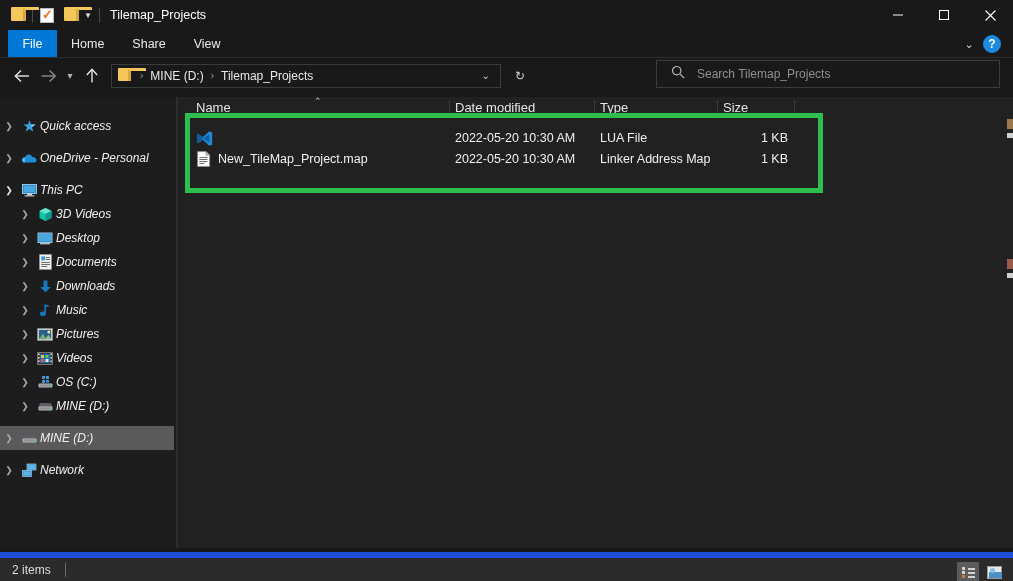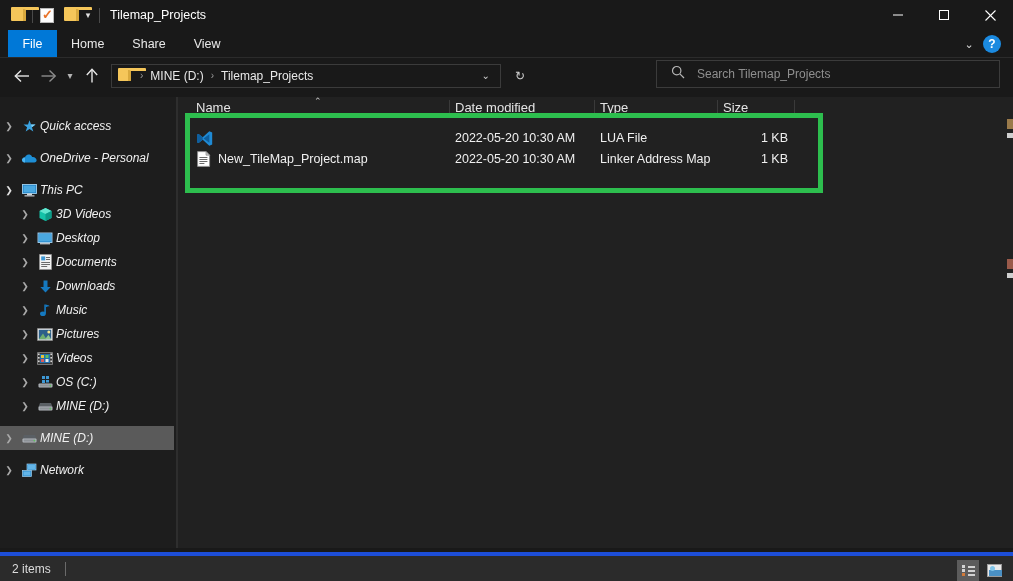--- a/index.html
+++ b/index.html
@@ -161,21 +161,21 @@
     border: 5px solid #2dbe4e; pointer-events: none;
   }
 
   
   .right-marks { position: absolute; right: 0; top: 97px; width: 6px; height: 451px; }
   .mark { position: absolute; right: 0; width: 6px; height: 10px; }
 
   
   .statusbar {
     position: absolute; left: 0; bottom: 0; width: 1013px; height: 29px;
-    background: #2b2b2b; border-top: 4px solid #1d4ed8;
+    background: #2b2b2b; border-top: 6px solid #1d4ed8;
     display: flex; align-items: center;
   }
   .status-text { font-size: 12px; color: #dcdcdc; margin-left: 12px; }
   .status-div { width: 1px; height: 14px; background: #6a6a6a; margin-left: 14px; }
   .viewbtns { position: absolute; right: 8px; top: 4px; display: flex; gap: 4px; }
   .viewbtn {
     width: 22px; height: 21px; display: flex; align-items: center; justify-content: center;
   }
   .viewbtn.active { background: #5c5c5c; }
   .detail-glyph { width: 13px; height: 13px; position: relative; }

